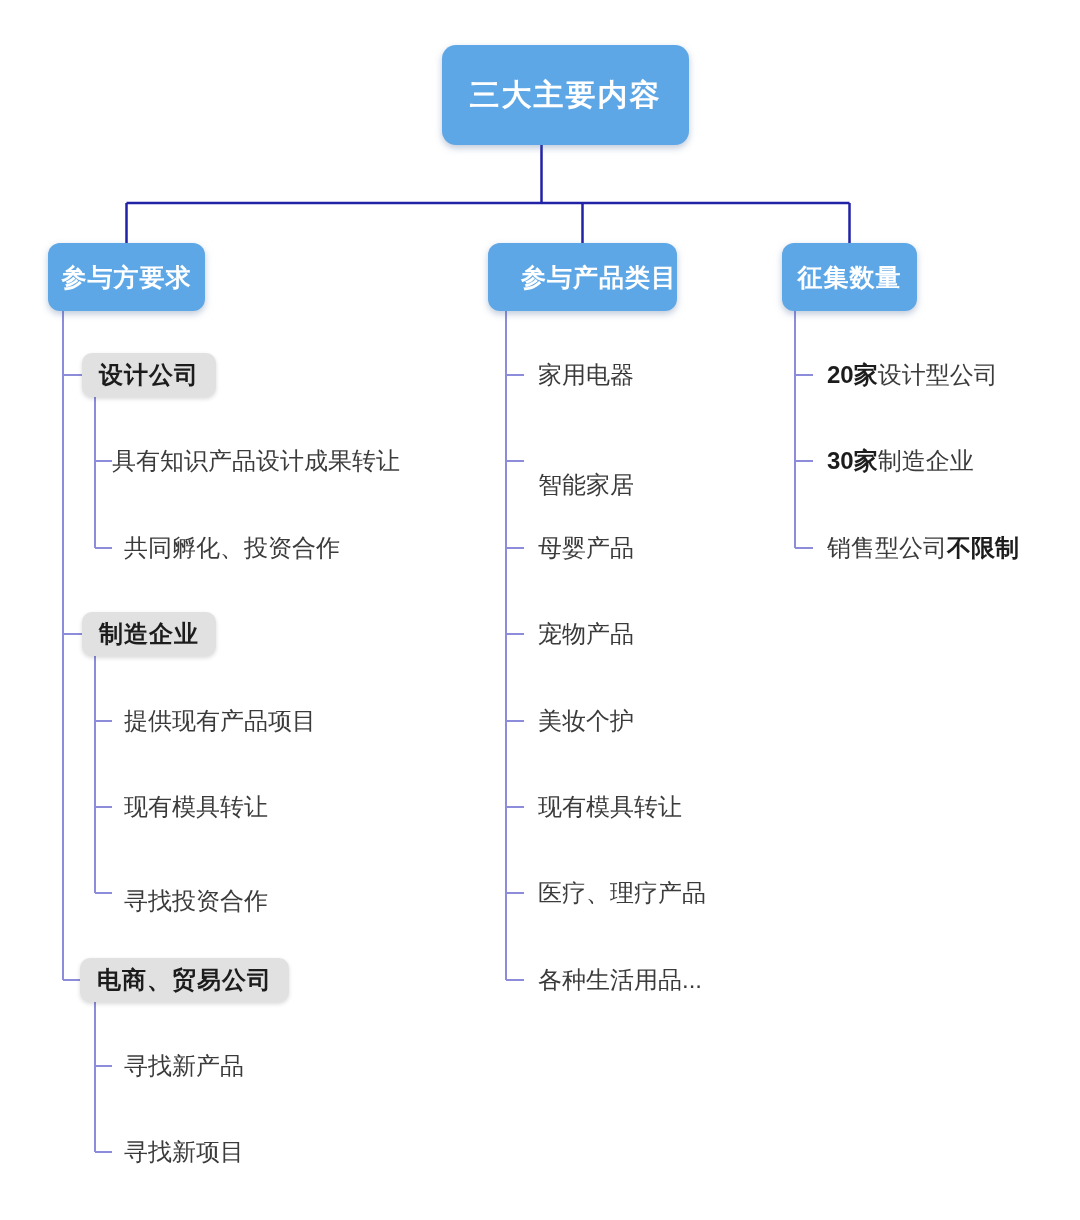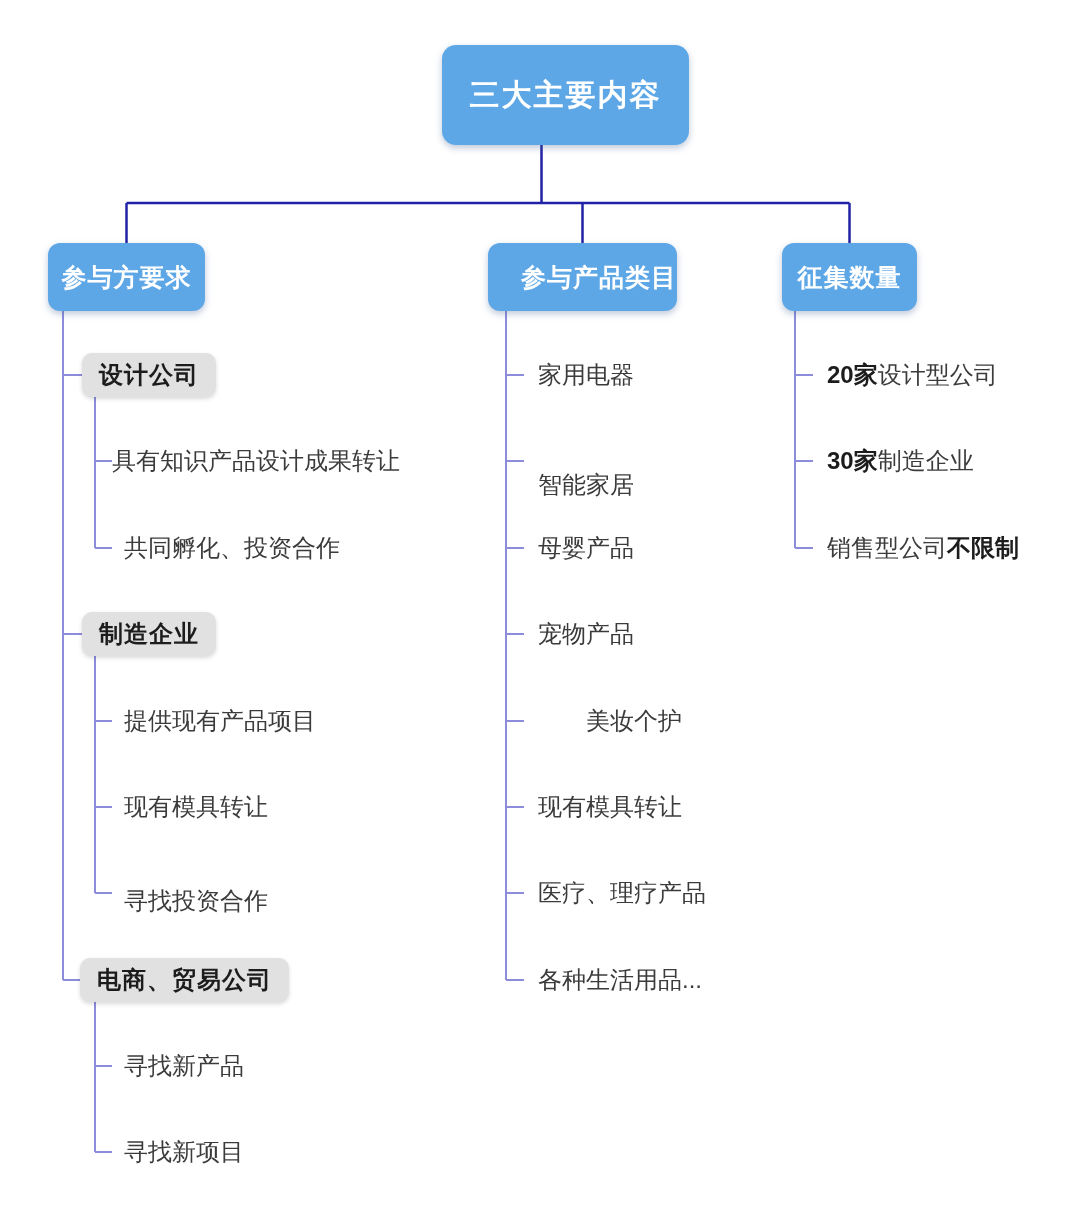--- a/index.html
+++ b/index.html
@@ -123,21 +123,21 @@
   <div class="leaf" style="left:124px;top:721px;">提供现有产品项目</div>
   <div class="leaf" style="left:124px;top:807px;">现有模具转让</div>
   <div class="leaf" style="left:124px;top:893px;margin-top:8px;">寻找投资合作</div>
   <div class="leaf" style="left:124px;top:1066px;">寻找新产品</div>
   <div class="leaf" style="left:124px;top:1152px;">寻找新项目</div>
 
   <div class="leaf" style="left:538px;top:375px;">家用电器</div>
   <div class="leaf" style="left:538px;top:485px;">智能家居</div>
   <div class="leaf" style="left:538px;top:548px;">母婴产品</div>
   <div class="leaf" style="left:538px;top:634px;">宠物产品</div>
-  <div class="leaf" style="left:538px;top:721px;margin-left:48px;">美妆个护</div>
+  <div class="leaf" style="left:538px;top:721px;">美妆个护</div>
   <div class="leaf" style="left:538px;top:807px;">现有模具转让</div>
   <div class="leaf" style="left:538px;top:893px;">医疗、理疗产品</div>
   <div class="leaf" style="left:538px;top:980px;">各种生活用品...</div>
 
   <div class="leaf" style="left:827px;top:375px;">
     <b>20家</b><span>设计型公司</span>
   </div>
   <div class="leaf" style="left:827px;top:461px;">
     <b>30家</b><span>制造企业</span>
   </div>

